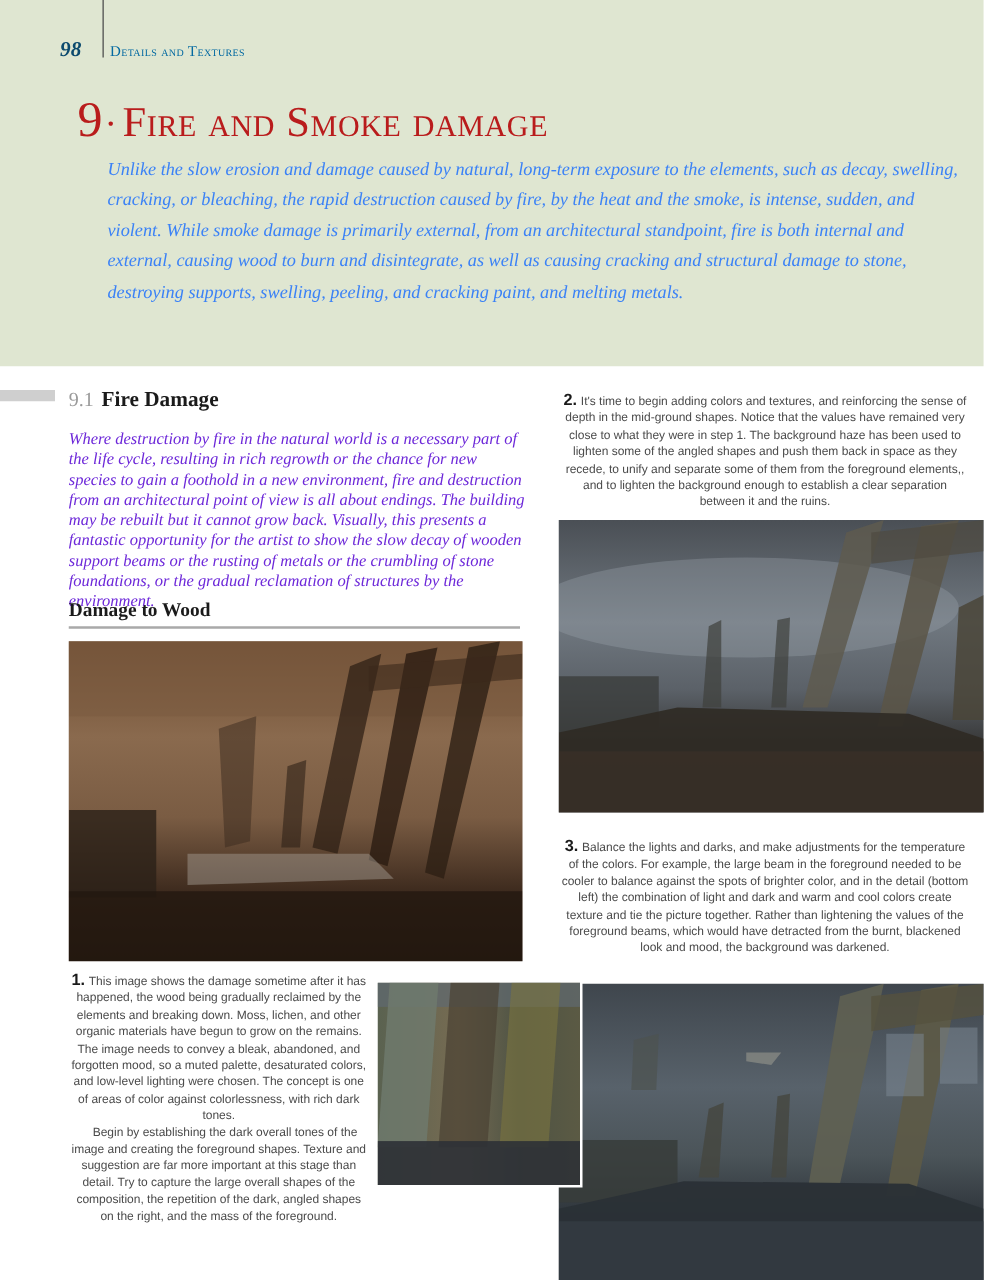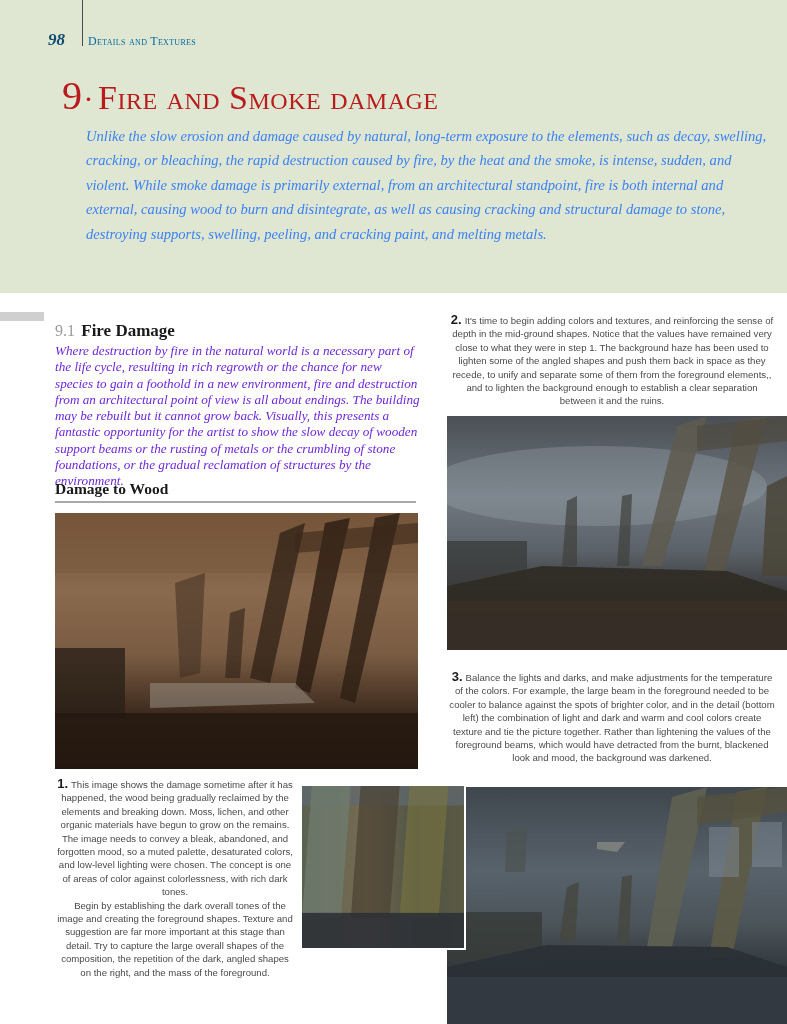--- a/index.html
+++ b/index.html
@@ -12,21 +12,21 @@
   .running-head { position: absolute; left: 88px; top: 34px; font-size: 12px; font-variant: small-caps; letter-spacing: 0.3px; color: #0369a1; }
 
   .chapter-title { position: absolute; left: 62px; top: 72px; font-size: 34px; font-weight: normal; color: #b91c1c; letter-spacing: 0.5px; white-space: nowrap; }
   .chapter-title .num { font-size: 40px; }
   .chapter-title .sc { font-variant: small-caps; }
   .chapter-title .dot { font-size: 30px; margin: 0 4px 0 1px; }
 
   .intro { position: absolute; left: 60px; top: 124px; width: 690px; font-style: italic; font-size: 14.6px; line-height: 24.4px; color: #3b82f6; margin-left: 26px; }
 
   .section-bar { position: absolute; left: 0; top: 312px; width: 44px; height: 9px; background: #cfcfcf; }
-  .section-title { position: absolute; left: 55px; top: 321px; font-size: 17px; font-weight: bold; color: #1a1a1a; white-space: nowrap; }
+  .section-title { position: absolute; left: 55px; top: 310px; font-size: 17px; font-weight: bold; color: #1a1a1a; white-space: nowrap; }
   .section-title .sec-num { color: #9a9a9a; font-weight: normal; font-size: 16px; margin-right: 2px; }
 
   .body-text { position: absolute; left: 55px; top: 343px; width: 368px; font-size: 13.2px; line-height: 16.3px; color: #6d28d9; font-style: italic; }
 
   .sub-heading { position: absolute; left: 55px; top: 480px; font-size: 15.5px; font-weight: bold; color: #1a1a1a; }
   .sub-rule { position: absolute; left: 55px; top: 501px; width: 361px; height: 2px; background: #a9a9a9; }
 
   .caption { position: absolute; font-family: "Liberation Sans", sans-serif; font-size: 9.6px; line-height: 13.4px; color: #4a4a4a; text-align: center; }
   .caption .step { font-weight: bold; font-size: 13px; color: #1a1a1a; margin-right: 3px; }
   .caption .indent { display: block; text-indent: 10px; }

